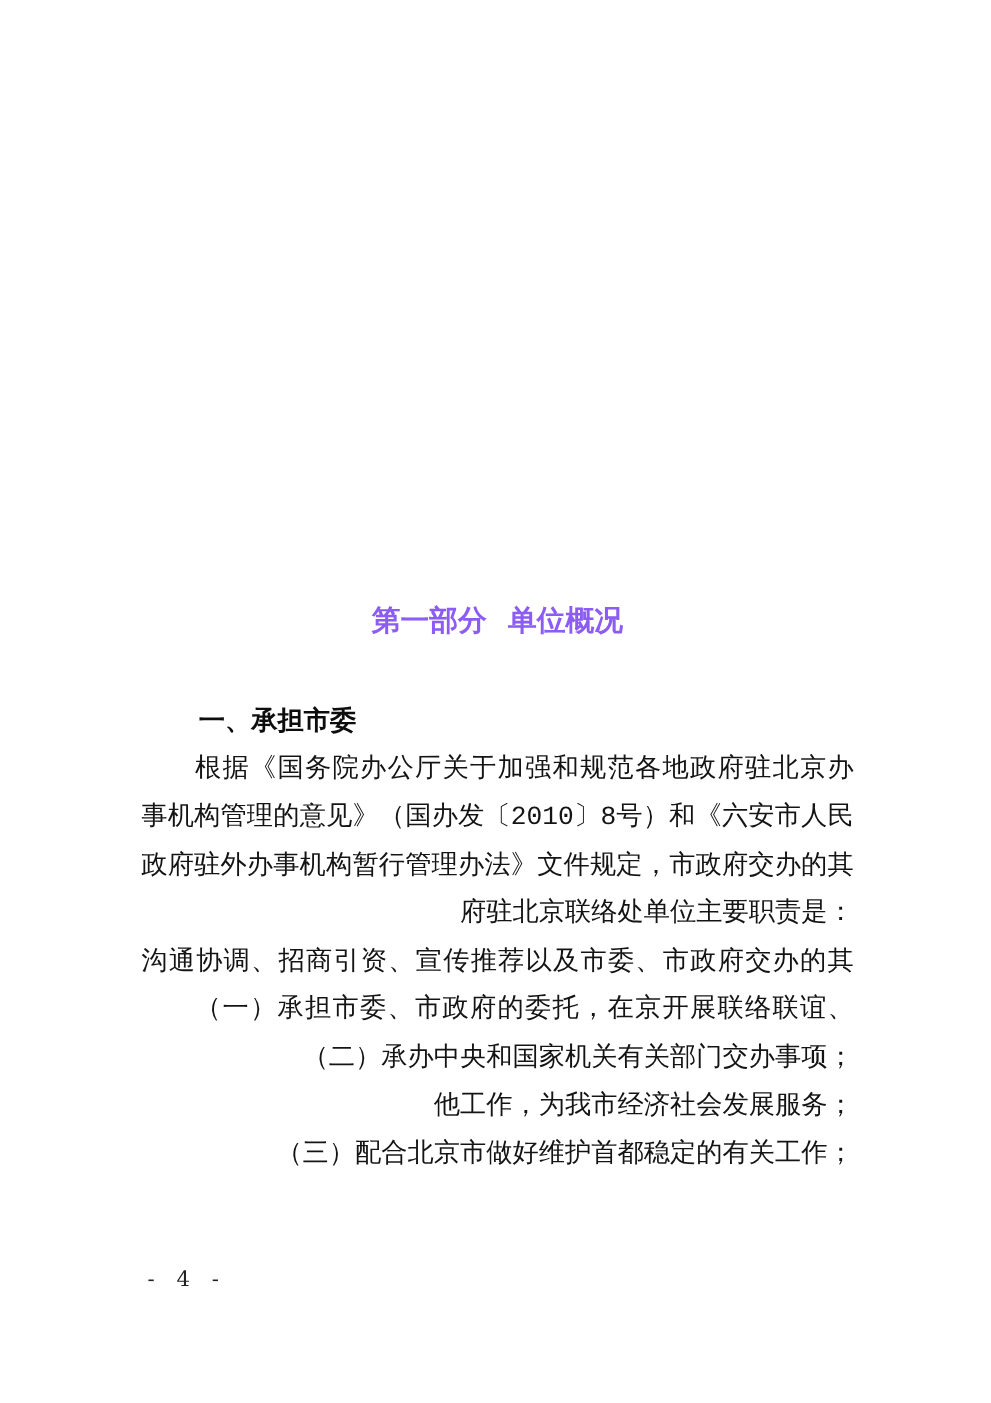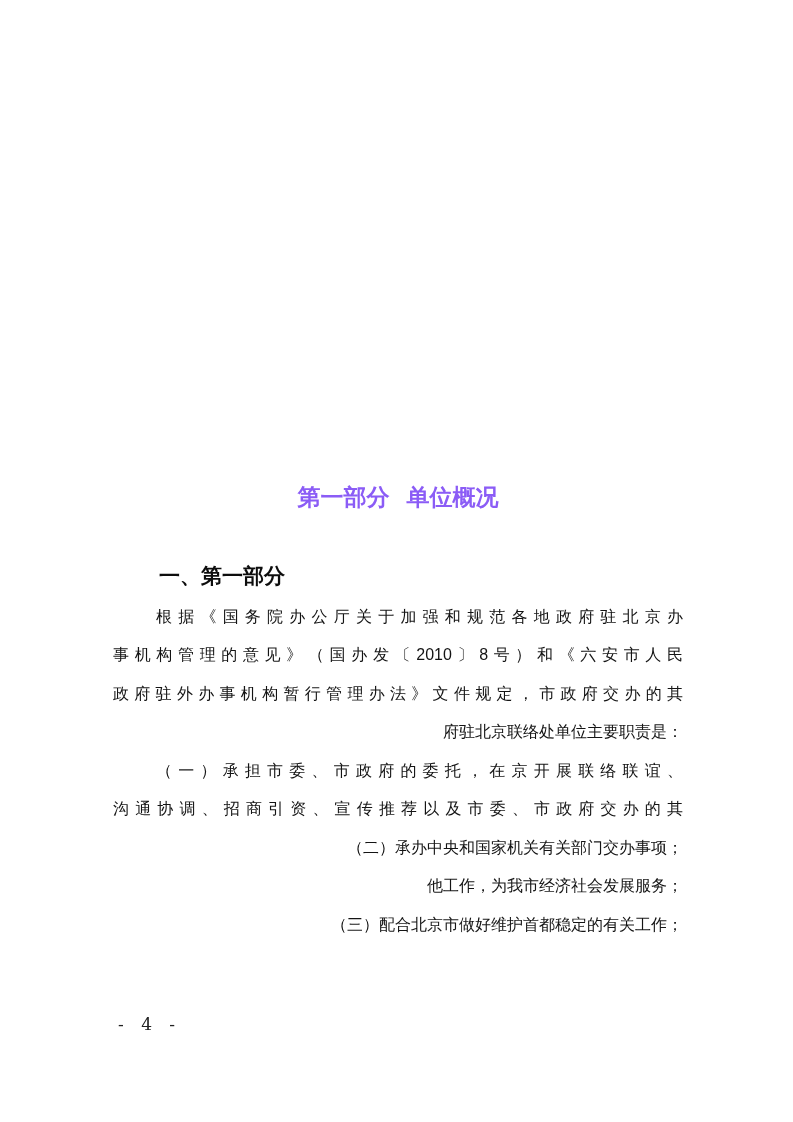--- a/index.html
+++ b/index.html
@@ -41,22 +41,22 @@
     line-height: 28px;
     color: #0d0d0d;
     white-space: nowrap;
   }
   
   .body-text {
     position: absolute;
     top: 598px;
     left: 113px;
     width: 570px;
-    font-family: Liberation Sans, sans-serif;
-    font-size: 16px;
+    font-family: Liberation Mono, monospace;
+    font-size: 21px;
     color: #141414;
   }
   .line {
     height: 38.45px;
     line-height: 38.45px;
     overflow: hidden;
     text-align: right;
   }
   .line.justify {
     text-align: justify;
@@ -77,29 +77,29 @@
     color: #222222;
   }
 </style>
 </head>
 <body>
 
 <div class="page">
 
   <div class="section-title">第一部分 单位概况</div>
 
-  <div class="section-heading">一、第一部分</div>
+  <div class="section-heading">一、承担市委</div>
 
   <div class="body-text">
     <div class="line indent justify">根据《国务院办公厅关于加强和规范各地政府驻北京办</div>
     <div class="line justify">事机构管理的意见》（国办发〔2010〕8号）和《六安市人民</div>
     <div class="line justify">政府驻外办事机构暂行管理办法》文件规定，市政府交办的其</div>
     <div class="line">府驻北京联络处单位主要职责是：</div>
+    <div class="line justify">沟通协调、招商引资、宣传推荐以及市委、市政府交办的其</div>
     <div class="line indent justify">（一）承担市委、市政府的委托，在京开展联络联谊、</div>
-    <div class="line justify">沟通协调、招商引资、宣传推荐以及市委、市政府交办的其</div>
     <div class="line indent">（二）承办中央和国家机关有关部门交办事项；</div>
     <div class="line">他工作，为我市经济社会发展服务；</div>
     <div class="line indent">（三）配合北京市做好维护首都稳定的有关工作；</div>
   </div>
 
   <div class="page-number">- 4 -</div>
 
 </div>
 
 </body></html>

